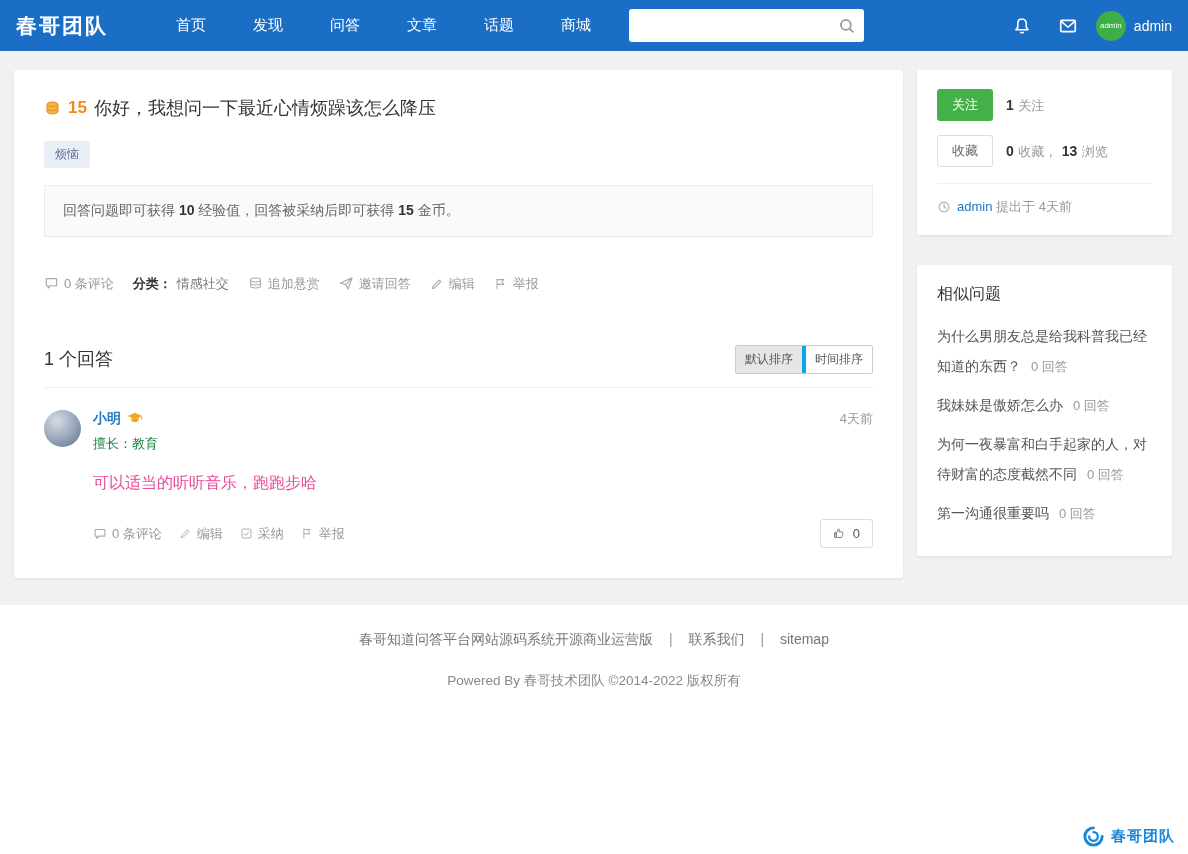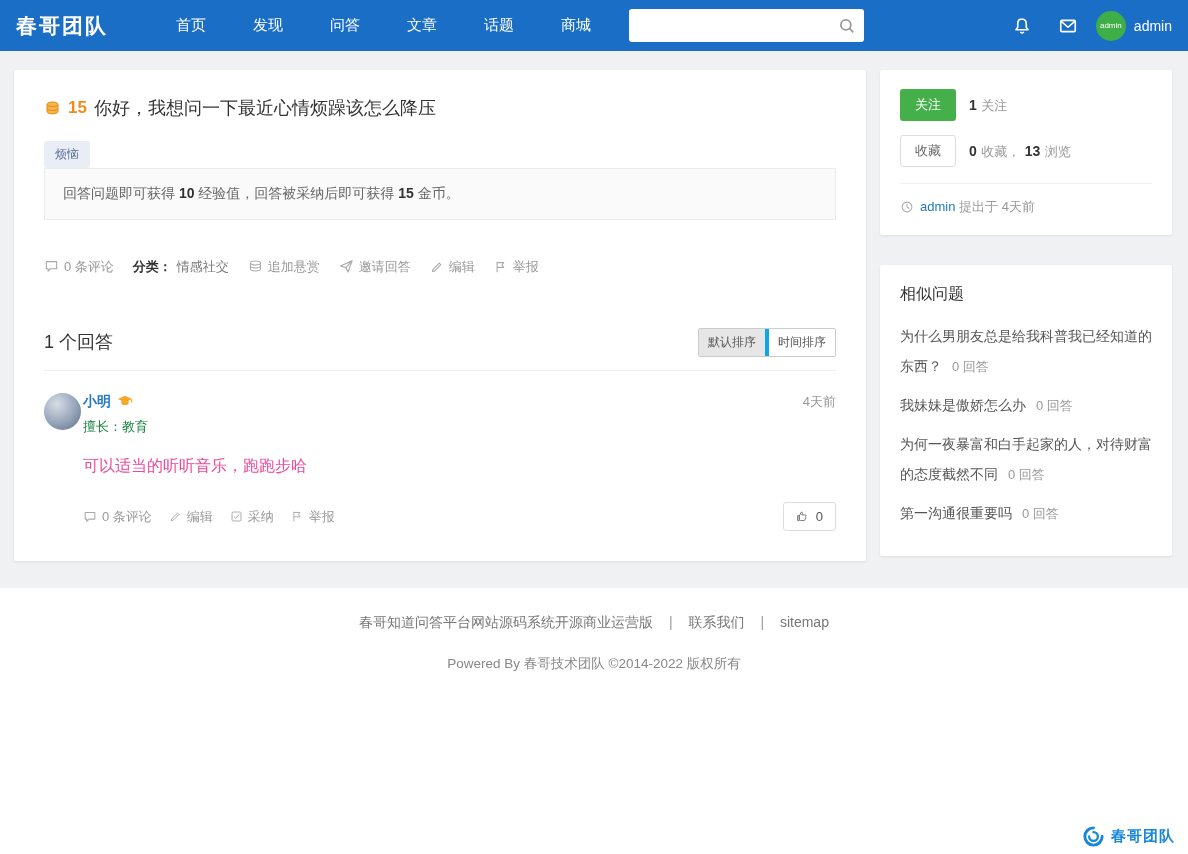--- a/index.html
+++ b/index.html
@@ -53,20 +53,21 @@
   .coins-icon { display:flex; flex:none; }
   .q-reward { color:var(--orange,#f08b1f); font-weight:bold; font-size:17px; }
   .q-title { font-size:18px; color:#333; font-weight:400; }
 
   .q-tag {
     display:inline-block; margin-top:21px;
     background:#e9edf5; color:#55688f;
     font-size:12px; padding:5px 11px; border-radius:3px; cursor:pointer;
   }
   .q-notice {
+    margin-top:17px;
     background:#fafafa; border:1px solid #ebebeb;
     padding:15px 18px; font-size:14px; color:#666; line-height:1.4;
   }
   .q-notice b { color:#333; }
 
   .action-row { margin-top:38px; display:flex; align-items:center; gap:19px; color:#999; font-size:13px; }
   .action { display:inline-flex; align-items:center; gap:5px; cursor:pointer; color:#999; }
   .cat-label { color:#333; font-weight:bold; }
   .cat-link { color:#777; cursor:pointer; }
   .act-icon { display:flex; flex:none; }
@@ -74,42 +75,42 @@
   
   .answers-header {
     margin-top:52px; display:flex; align-items:center; justify-content:space-between;
     padding-bottom:13px; border-bottom:1px solid #eee;
   }
   .answers-title { font-size:18px; font-weight:400; color:#333; }
   .sort-group { display:flex; border:1px solid #ccc; border-radius:2px; overflow:hidden; }
   .sort-btn { font-size:12px; color:#555; background:#fff; border:none; padding:5px 9px; cursor:pointer; }
   .sort-btn.active { background:#e6e6e6; border-right:4px solid #0ea5e9; }
 
-  .answer-item { margin-top:22px; display:flex; gap:2px; }
+  .answer-item { margin-top:22px; display:flex; gap:12px; }
   .answer-avatar {
     width:37px; height:37px; border-radius:50%; flex:none; cursor:pointer;
     background: radial-gradient(circle at 35% 30%, #d7dde6, #95a3b8 55%, #5d6c86);
   }
   .answer-body { flex:1; }
   .answer-name-row { display:flex; align-items:center; gap:6px; }
   .answer-author { color:var(--link,#2179c4); font-weight:bold; font-size:14px; cursor:pointer; }
   .cap-icon { display:flex; }
   .answer-time { margin-left:auto; color:#999; font-size:13px; }
   .answer-expertise { margin-top:7px; font-size:13px; color:#15803d; }
   .answer-expertise .exp-link { cursor:pointer; }
   .answer-content { margin-top:17px; font-size:16px; color:#ec4899; line-height:1.6; }
   .answer-actions { margin-top:24px; display:flex; align-items:center; gap:17px; color:#999; font-size:13px; }
   .vote-btn {
     margin-left:auto; display:inline-flex; align-items:center; gap:7px;
     border:1px solid #ddd; border-radius:3px; background:#fff;
     padding:6px 12px; font-size:13px; color:#555; cursor:pointer;
   }
 
   
-  .sidebar { width:292px; flex:none; display:flex; flex-direction:column; gap:30px; }
+  .sidebar { width:255px; flex:none; display:flex; flex-direction:column; gap:30px; }
   .side-card { padding:19px 20px; }
   .side-row { display:flex; align-items:center; gap:13px; margin-bottom:14px; }
   .btn-follow {
     background:var(--green,#45b049); color:#fff; border:none; border-radius:3px;
     font-size:13px; padding:7px 15px; cursor:pointer;
   }
   .btn-collect {
     background:#fff; color:#666; border:1px solid #ddd; border-radius:3px;
     font-size:13px; padding:6px 14px; cursor:pointer;
   }

